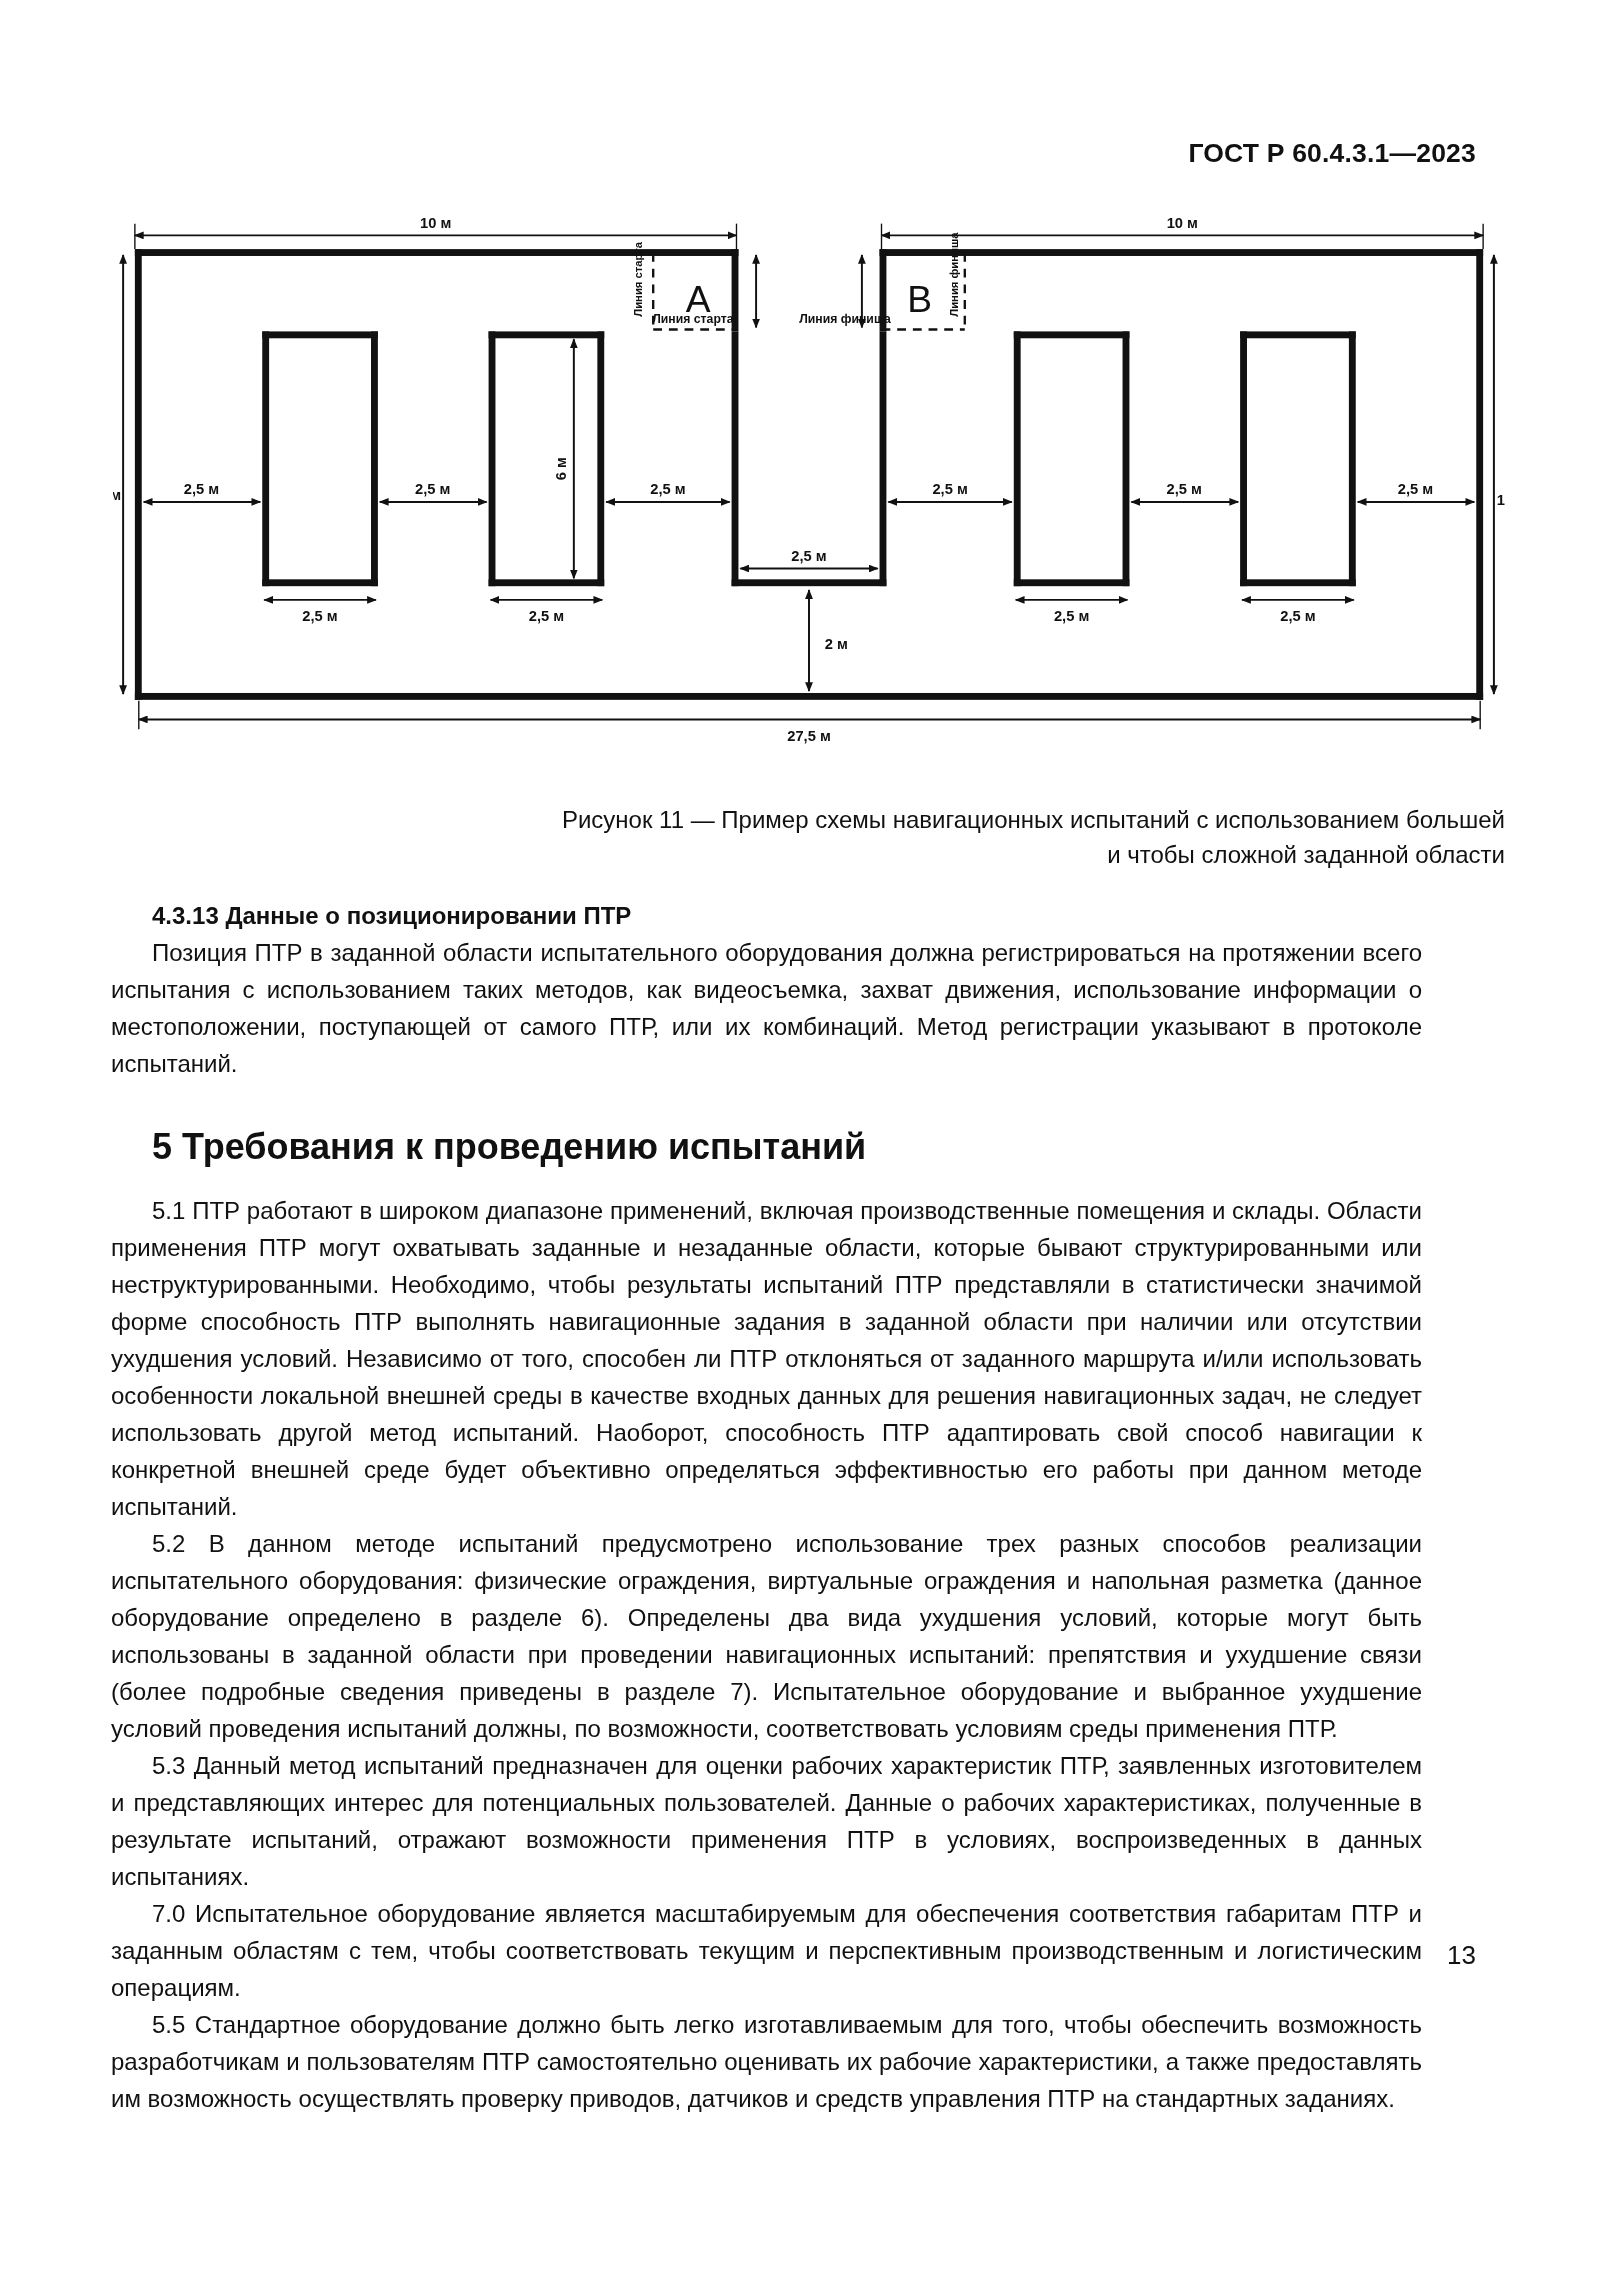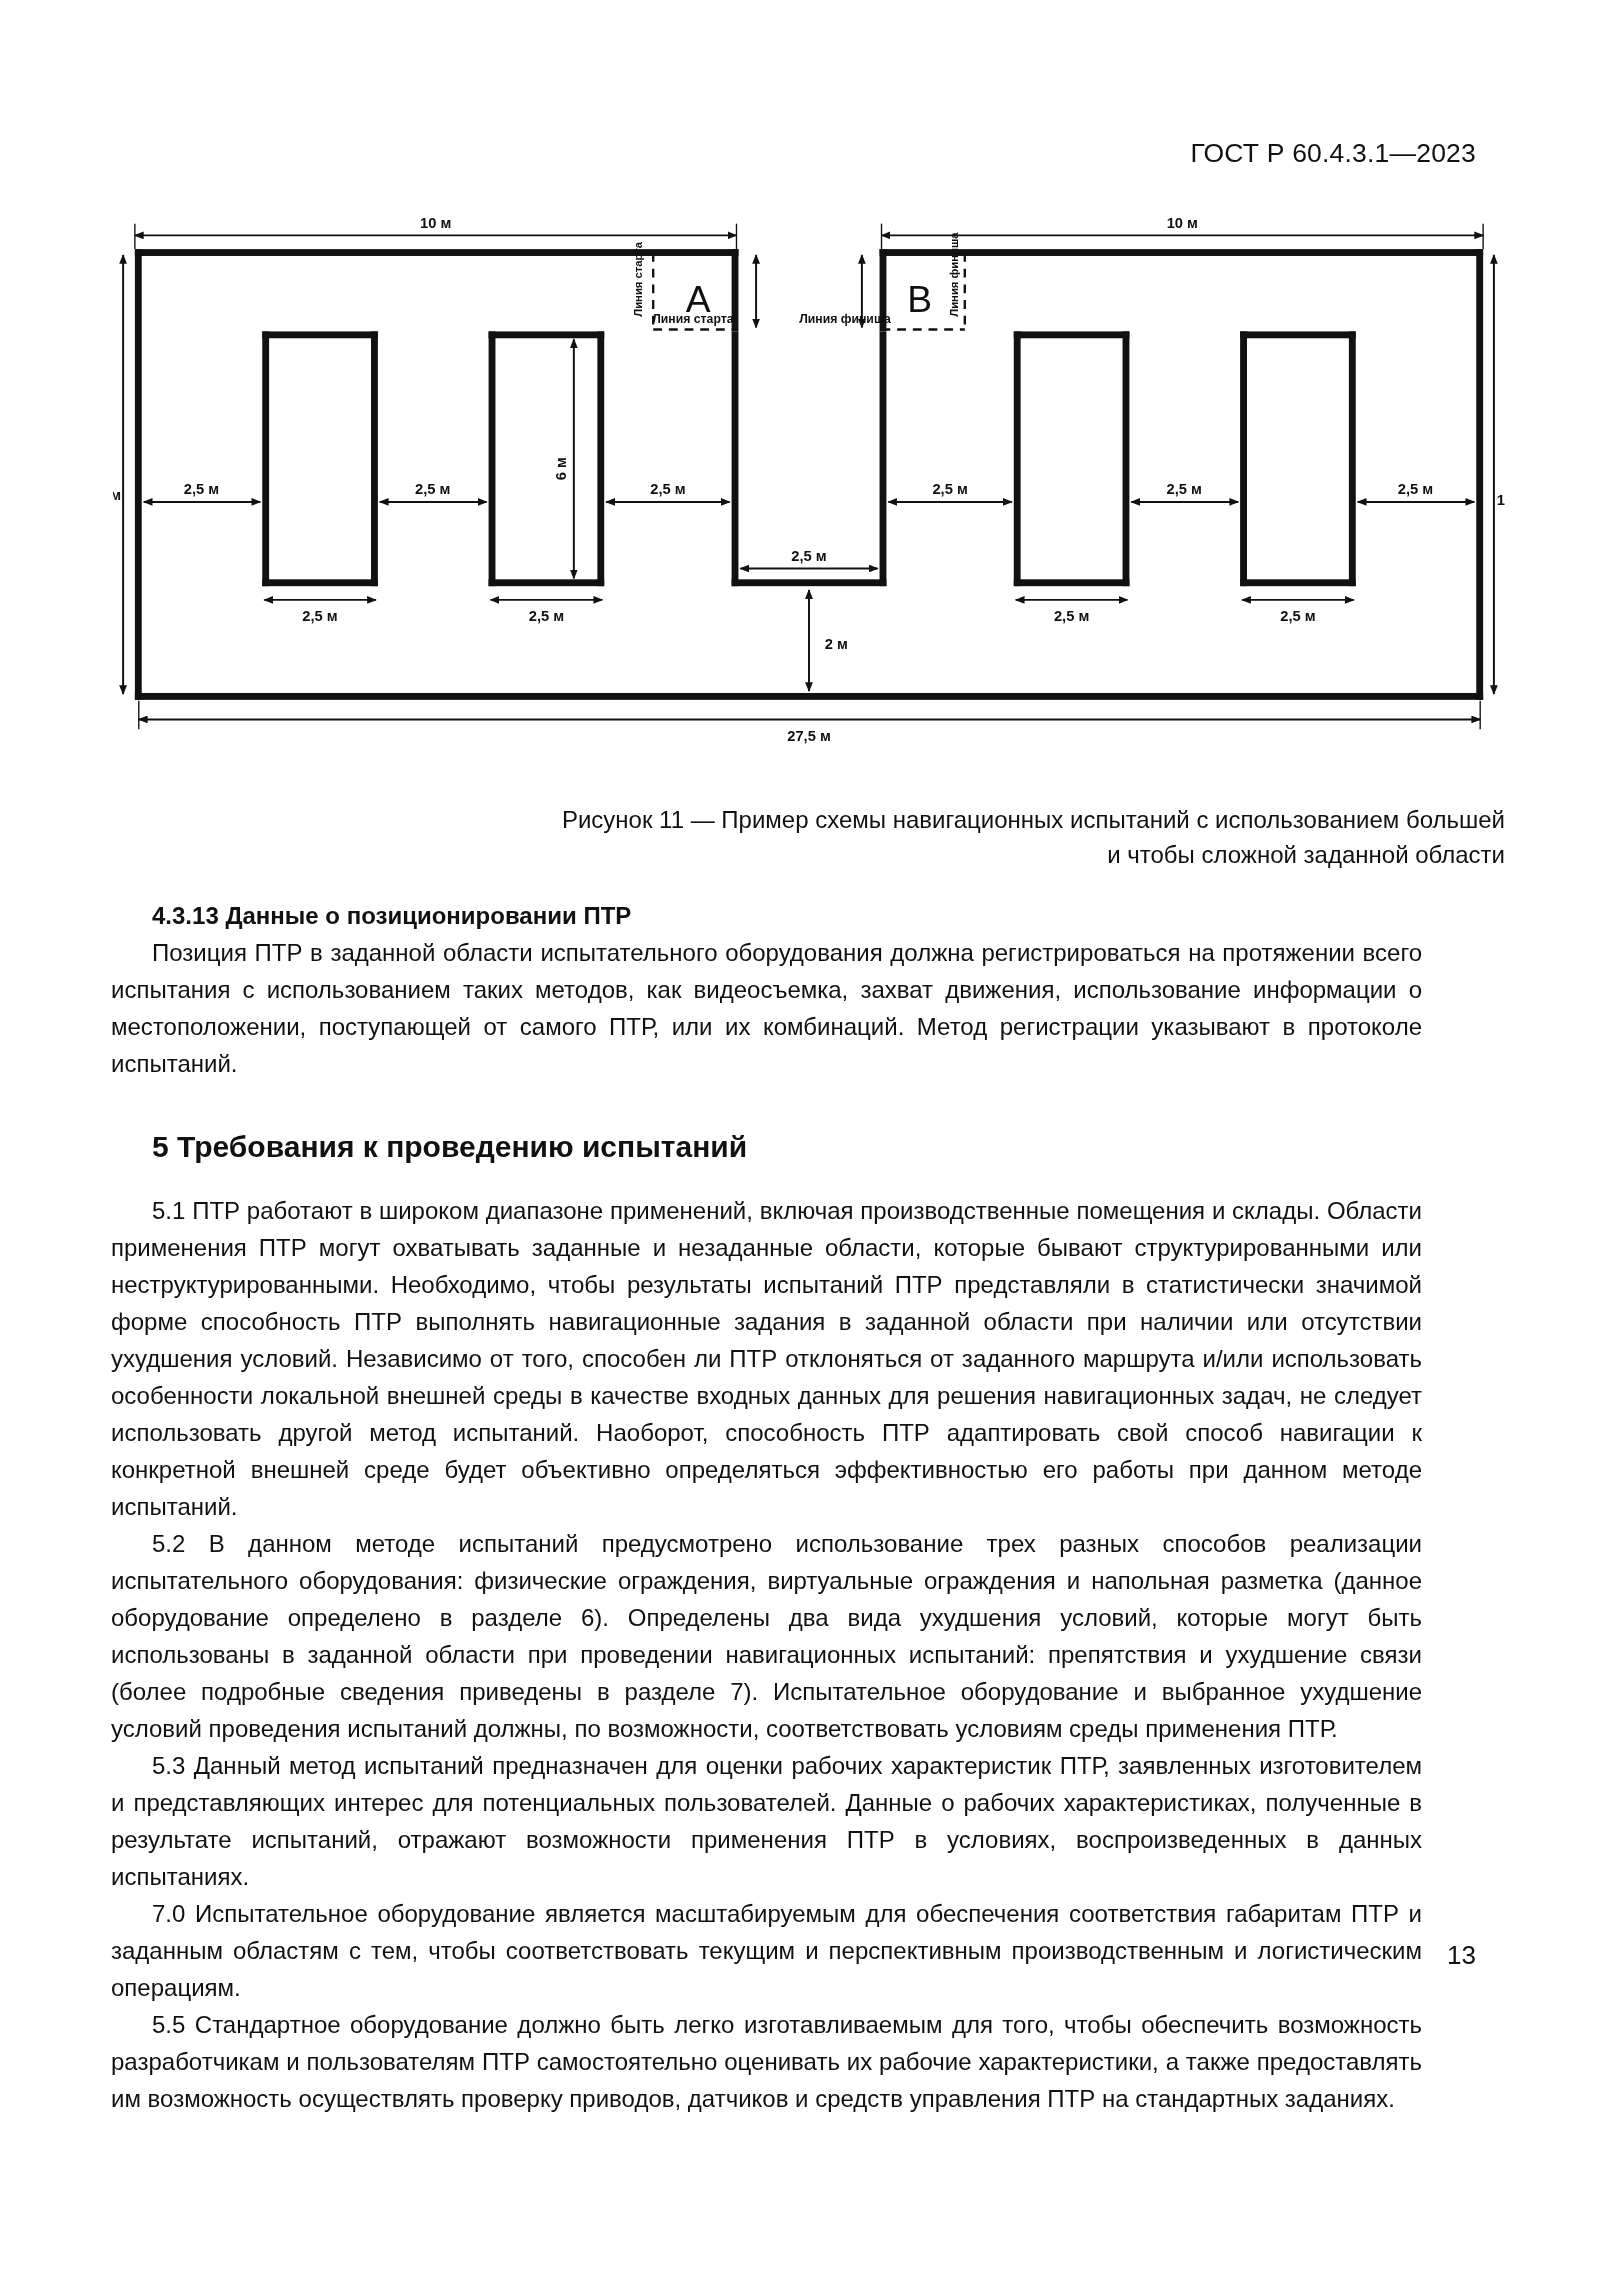--- a/index.html
+++ b/index.html
@@ -22,21 +22,21 @@
     width: 1621px;
     height: 2293px;
   }
 
   
   .doc-header {
     position: absolute;
     right: 145px;
     top: 138px;
     font-size: 26.5px;
-    font-weight: normal;
+    font-weight: bold;
     letter-spacing: 0.2px;
     white-space: nowrap;
   }
 
   
   .figure-wrap {
     position: absolute;
     left: 113px;
     top: 206px;
     width: 1392px;
@@ -63,21 +63,21 @@
   }
 
   .h4 {
     font-size: 24px;
     font-weight: bold;
     margin: 0 0 0 0;
     text-indent: 41px;
     line-height: 37px;
   }
   .h2 {
-    font-size: 30px;
+    font-size: 36px;
     font-weight: bold;
     margin: 45px 0 25.5px 0;
     text-indent: 41px;
     line-height: 39px;
   }
   p.para {
     font-size: 24px;
     line-height: 37px;
     margin: 0;
     text-align: justify;

